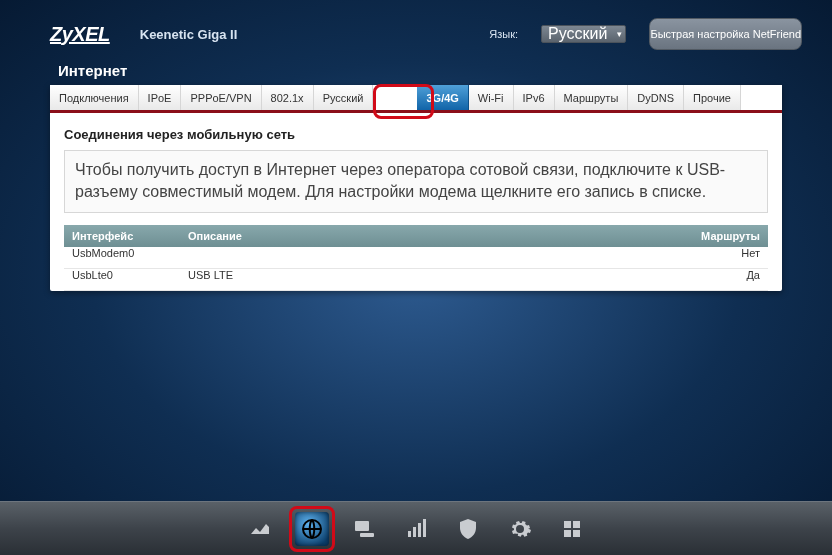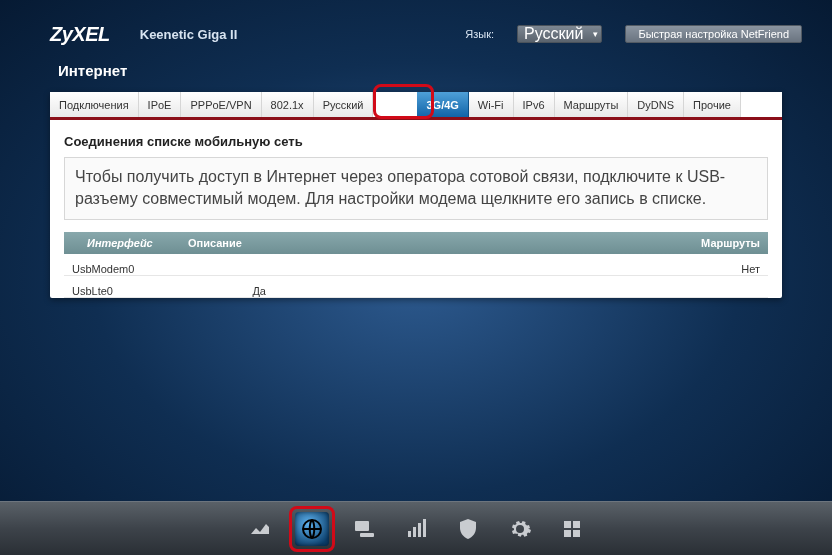--- a/index.html
+++ b/index.html
@@ -15,20 +15,21 @@
     height: 58px;
   }
   .logo {
     font-family: 'Trebuchet MS', Arial, sans-serif;
     font-size: 20px;
     font-weight: 900;
     font-style: italic;
     color: #fff;
     letter-spacing: -0.5px;
     margin-right: 30px;
+    text-decoration: underline;
   }
   .device-name {
     color: #d7e3f0;
     font-size: 13px;
     font-weight: bold;
   }
   .top-right {
     margin-left: auto;
     display: flex;
     align-items: center;
@@ -52,32 +53,32 @@
     content: "▾";
     font-size: 9px;
     position: absolute;
     right: 4px;
   }
   .quick-btn {
     background: linear-gradient(#8a94a0, #6a7480);
     border: 1px solid #525a63;
     color: #fff;
     font-size: 11px;
-    padding: 2px 12px;
-    border-radius: 2px;
-    height: 18px;
+    padding: 2px 0;
+    border-radius: 8px;
+    height: 32px;
     display: inline-flex;
     align-items: center;
     cursor: pointer;
   }
   .page-title {
     color: #fff;
     font-size: 15px;
     font-weight: bold;
-    padding: 4px 0 13px 58px;
+    padding: 4px 0 6px 58px;
   }
   .card {
     margin: 0 50px;
     background: #fff;
     border-radius: 2px;
     box-shadow: 0 2px 6px rgba(0,0,0,.4);
     overflow: visible;
     position: relative;
   }
   .tabs {
@@ -132,29 +133,29 @@
   }
   .grid-header {
     display: flex;
     background: linear-gradient(#88a8ac, #6e8f93);
     color: #fff;
     font-size: 11px;
     font-weight: bold;
     height: 22px;
     align-items: center;
   }
-  .grid-header .c1 { width: 120px; padding-left: 23px; font-style: italic; }
+  .grid-header .c1 { width: 120px; padding-left: 8px; }
   .grid-header .c2 { flex: 1; padding-left: 4px; }
   .grid-header .c3 { width: 90px; text-align: right; padding-right: 8px; }
   .grid-row {
     display: flex;
     font-size: 11px;
     color: #333;
     height: 22px;
-    align-items: flex-end;
+    align-items: flex-start;
     border-bottom: 1px solid #e6e6e6;
     cursor: pointer;
   }
   .grid-row .c1 { width: 120px; padding-left: 8px; }
   .grid-row .c2 { flex: 1; padding-left: 4px; }
   .grid-row .c3 { width: 90px; text-align: right; padding-right: 8px; }
 
   .dock {
     position: absolute;
     left: 0; right: 0; bottom: 0;
@@ -210,36 +211,37 @@
       <div class="tab">PPPoE/VPN</div>
       <div class="tab">802.1x</div>
       <div class="tab">Русский</div>
       <div class="tab active" id="active-tab">3G/4G</div>
       <div class="tab">Wi-Fi</div>
       <div class="tab">IPv6</div>
       <div class="tab">Маршруты</div>
       <div class="tab">DyDNS</div>
       <div class="tab">Прочие</div>
     </div>
-  <div class="section-title">Соединения списке мобильную сеть</div>
+  <div class="section-title">Соединения через мобильную сеть</div>
   <div class="description">Чтобы получить доступ в Интернет через оператора сотовой связи, подключите к USB-разъему совместимый модем. Для настройки модема щелкните его запись в списке.</div>
   <div class="grid">
     <div class="grid-header">
       <div class="c1">Интерфейс</div>
       <div class="c2">Описание</div>
       <div class="c3">Маршруты</div>
     </div>
     <div id="grid-body">
         <div class="grid-row">
           <div class="c1">UsbModem0</div>
           <div class="c2"></div>
           <div class="c3">Нет</div>
         </div>
         <div class="grid-row">
           <div class="c1">UsbLte0</div>
+          <div class="c2">USB LTE</div>
           <div class="c3">Да</div>
         </div>
       </div>
   </div>
 </div>
 
 <div class="tab-highlight" id="tab-hl" style="left: 373.047px; top: 84px; width: 61.4062px; height: 35px;"></div>
 <div class="dock-highlight" id="dock-hl" style="left: 289px; top: 505.5px; width: 46px; height: 46px;"></div>
 
 <div class="dock" id="dock">

